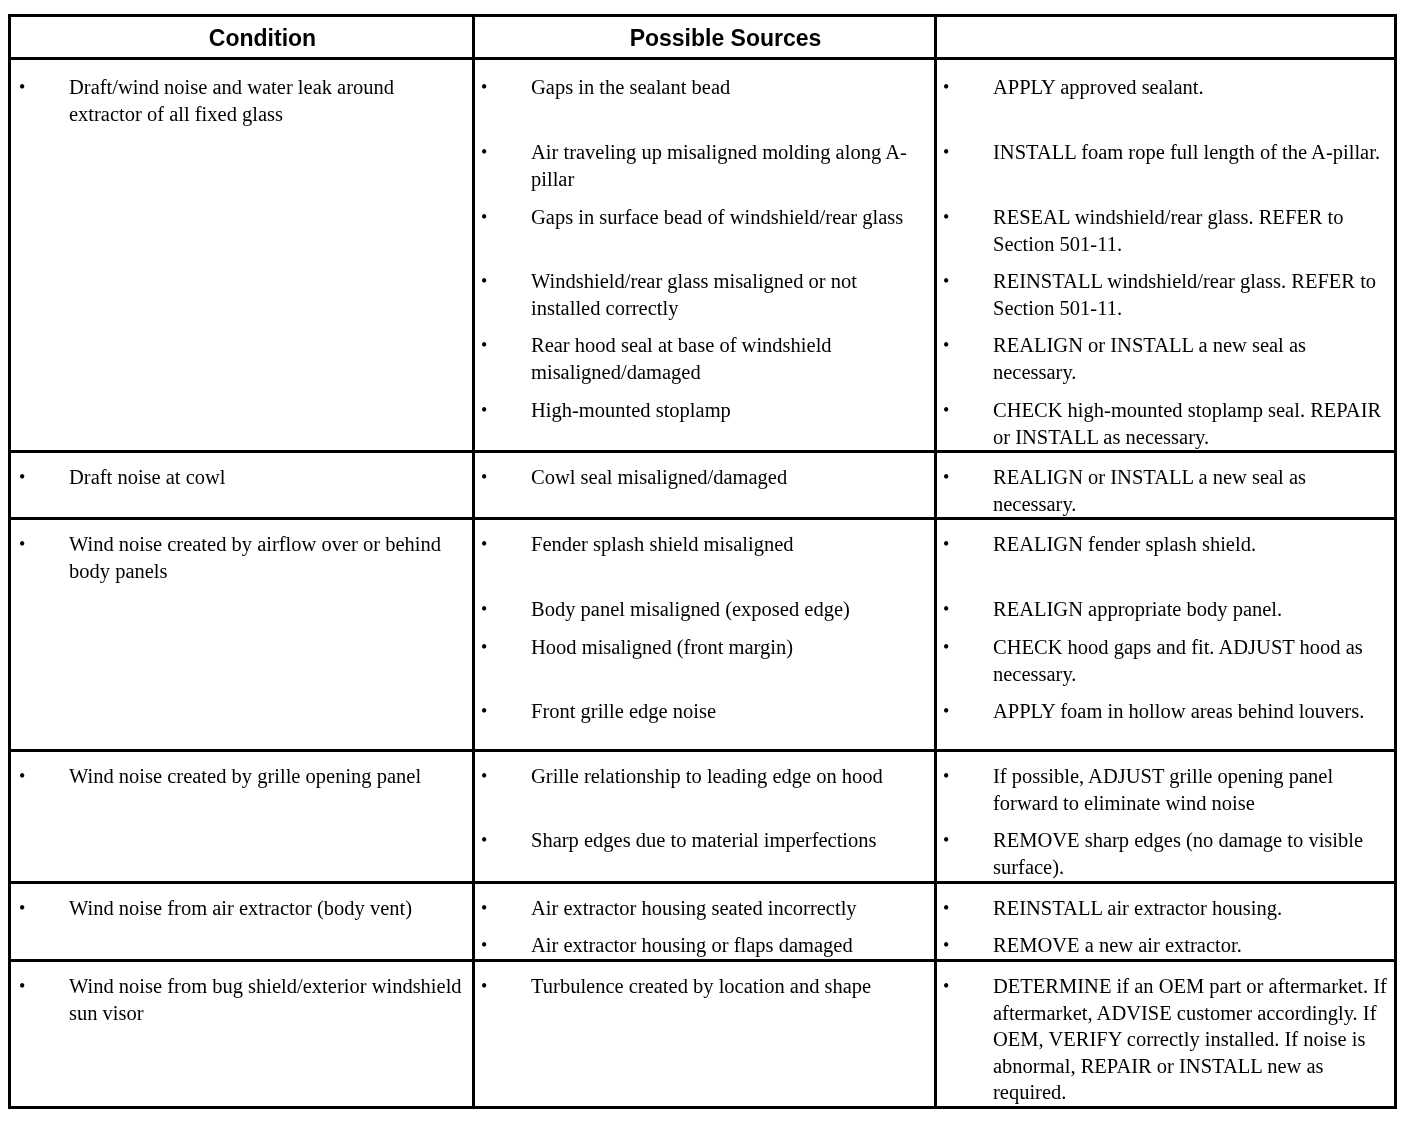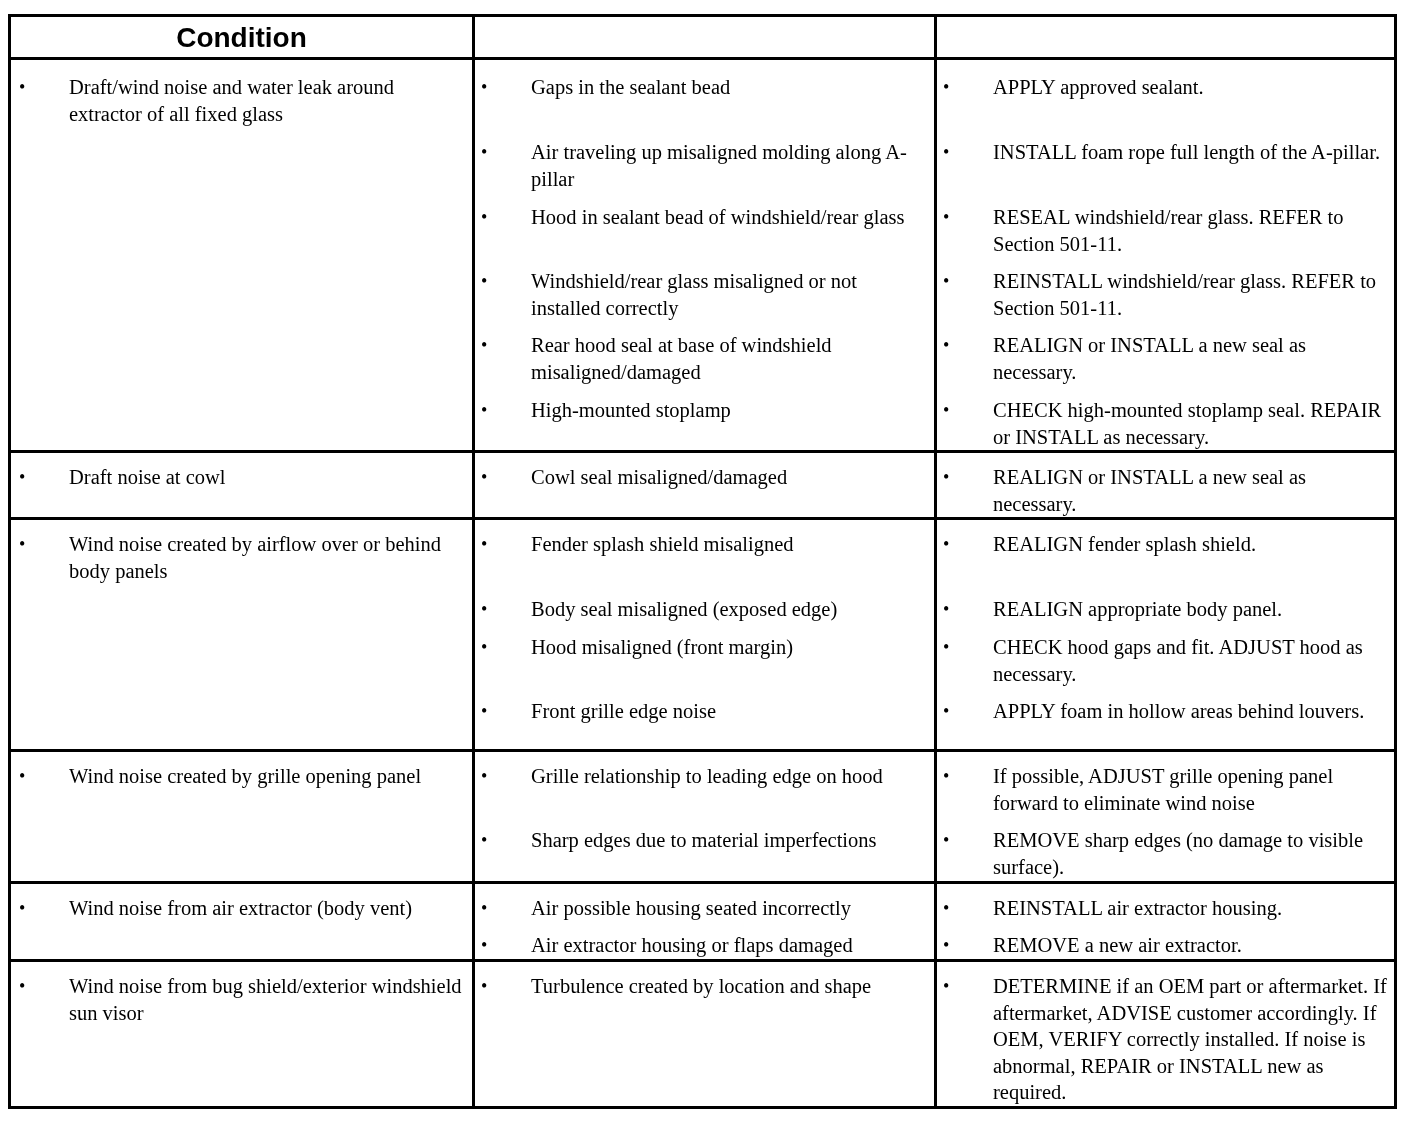--- a/index.html
+++ b/index.html
@@ -7,37 +7,38 @@
   #tbl {
     position:absolute; left:8px; top:14px; width:1389px; height:1095px;
     border:3px solid #000; box-sizing:border-box;
   }
   .hdr {
     position:absolute; left:0; top:0; height:43px; width:100%;
     border-bottom:3px solid #000; box-sizing:border-box;
   }
   .hdr .hc {
     position:absolute; top:0; height:40px; line-height:42px; text-align:center;
-    font-family:"Liberation Sans", sans-serif; font-weight:bold; font-size:28px; color:#000;
+    font-family:"Liberation Sans", sans-serif; font-weight:bold; font-size:23px; color:#000;padding-left:21px;
   }
   .vline { position:absolute; top:0; bottom:0; width:3px; background:#000; }
   .row { position:absolute; left:0; width:100%; box-sizing:border-box; }
   .row.sep { border-top:3px solid #000; }
   .item {
     position:absolute; font-family:"Liberation Serif", serif; font-size:20.5px; line-height:26.5px; color:#000;
   }
   .bul { position:absolute; left:-50px; top:0; font-size:18px; }
   .txt { display:block; }
 </style>
 </head>
 <body>
 
 <div id="tbl">
   <div class="hdr">
     <div class="hc" style="left:0;width:461px;">Condition</div>
+    <div class="hc" style="left:464px;width:459px;">Possible Sources</div>
   </div>
   <div class="vline" style="left:461px;"></div>
   <div class="vline" style="left:923px;"></div>
   <div id="body">
       <div class="row" style="top: 43px; height: 390px;">
         <div class="item" style="left: 58px; top: 14px; width: 395px;">
           <span class="bul">•</span>
           <span class="txt">Draft/wind noise and water leak around extractor of all fixed glass</span>
         </div>
         <div class="item" style="left: 520px; top: 14px; width: 395px;">
@@ -51,21 +52,21 @@
         <div class="item" style="left: 520px; top: 79px; width: 395px;">
           <span class="bul">•</span>
           <span class="txt">Air traveling up misaligned molding along A-pillar</span>
         </div>
         <div class="item" style="left: 982px; top: 79px; width: 395px;">
           <span class="bul">•</span>
           <span class="txt">INSTALL foam rope full length of the A-pillar.</span>
         </div>
         <div class="item" style="left: 520px; top: 144px; width: 395px;">
           <span class="bul">•</span>
-          <span class="txt">Hood in sealant bead of windshield/rear glass</span>
+          <span class="txt">Gaps in surface bead of windshield/rear glass</span>
         </div>
         <div class="item" style="left: 982px; top: 144px; width: 395px;">
           <span class="bul">•</span>
           <span class="txt">RESEAL windshield/rear glass. REFER to Section 501-11.</span>
         </div>
         <div class="item" style="left: 520px; top: 208px; width: 395px;">
           <span class="bul">•</span>
           <span class="txt">Windshield/rear glass misaligned or not installed correctly</span>
         </div>
         <div class="item" style="left: 982px; top: 208px; width: 395px;">
@@ -111,21 +112,21 @@
         <div class="item" style="left: 520px; top: 11px; width: 395px;">
           <span class="bul">•</span>
           <span class="txt">Fender splash shield misaligned</span>
         </div>
         <div class="item" style="left: 982px; top: 11px; width: 395px;">
           <span class="bul">•</span>
           <span class="txt">REALIGN fender splash shield.</span>
         </div>
         <div class="item" style="left: 520px; top: 76px; width: 395px;">
           <span class="bul">•</span>
-          <span class="txt">Body seal misaligned (exposed edge)</span>
+          <span class="txt">Body panel misaligned (exposed edge)</span>
         </div>
         <div class="item" style="left: 982px; top: 76px; width: 395px;">
           <span class="bul">•</span>
           <span class="txt">REALIGN appropriate body panel.</span>
         </div>
         <div class="item" style="left: 520px; top: 114px; width: 395px;">
           <span class="bul">•</span>
           <span class="txt">Hood misaligned (front margin)</span>
         </div>
         <div class="item" style="left: 982px; top: 114px; width: 395px;">
@@ -163,21 +164,21 @@
           <span class="txt">REMOVE sharp edges (no damage to visible surface).</span>
         </div>
       </div>
       <div class="row sep" style="top: 864px; height: 78px;">
         <div class="item" style="left: 58px; top: 11px; width: 395px;">
           <span class="bul">•</span>
           <span class="txt">Wind noise from air extractor (body vent)</span>
         </div>
         <div class="item" style="left: 520px; top: 11px; width: 395px;">
           <span class="bul">•</span>
-          <span class="txt">Air possible housing seated incorrectly</span>
+          <span class="txt">Air extractor housing seated incorrectly</span>
         </div>
         <div class="item" style="left: 982px; top: 11px; width: 395px;">
           <span class="bul">•</span>
           <span class="txt">REINSTALL air extractor housing.</span>
         </div>
         <div class="item" style="left: 520px; top: 48px; width: 395px;">
           <span class="bul">•</span>
           <span class="txt">Air extractor housing or flaps damaged</span>
         </div>
         <div class="item" style="left: 982px; top: 48px; width: 395px;">

